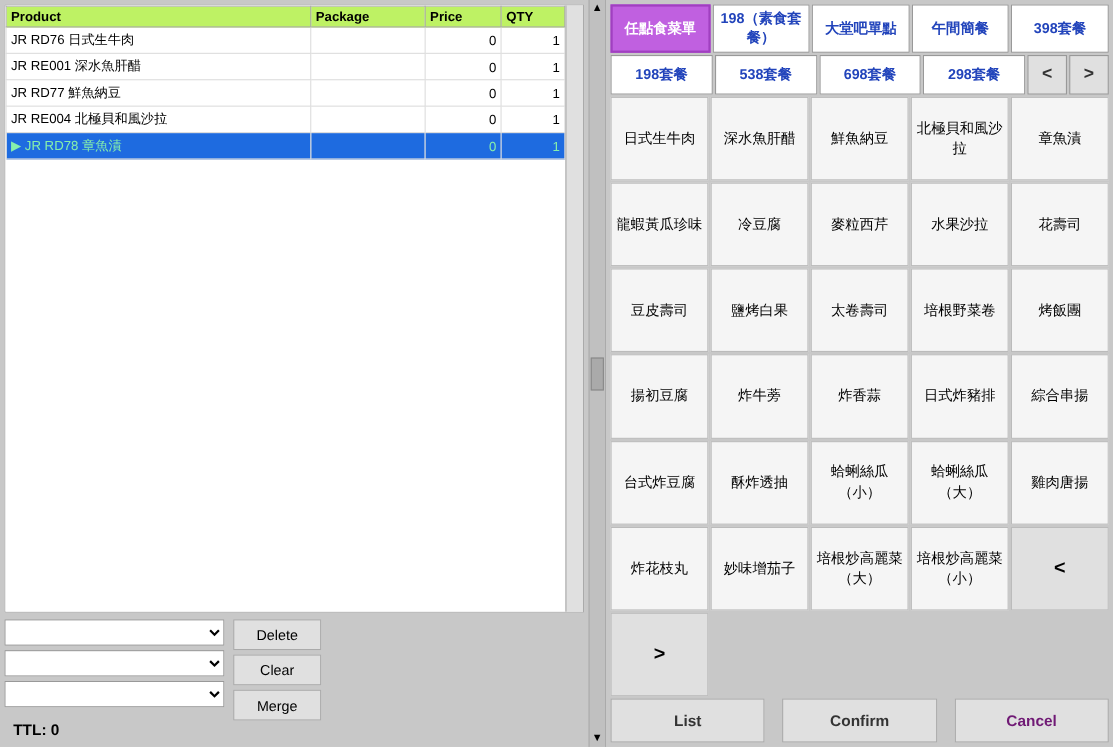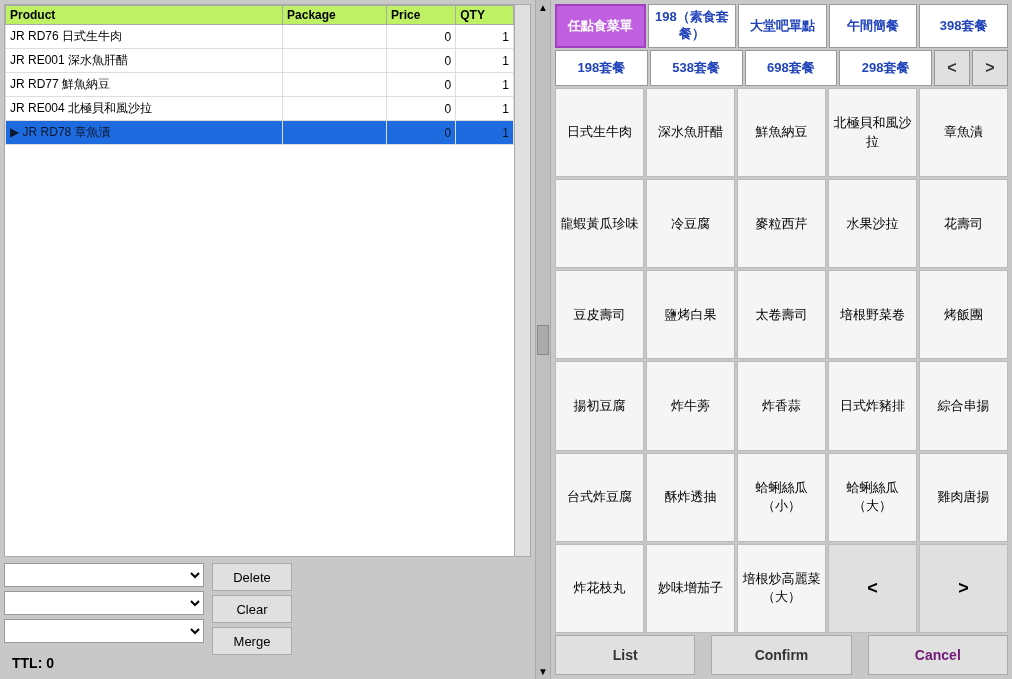--- a/index.html
+++ b/index.html
@@ -44,21 +44,21 @@
       font-size: 12px;
       font-weight: bold;
     }
     table.product-table td {
       border: 1px solid #ddd;
       padding: 3px 4px;
       font-size: 12px;
     }
     table.product-table tr.selected td {
       background: #1e6be0;
-      color: #0f172a;
+      color: #86efac;
       margin-top: 33px;
     }
     table.product-table tr.selected td:first-child::before {
       content: '▶ ';
     }
     .col-product { width: 240px; }
     .col-package { width: 90px; margin-left: 16px; }
     .col-price { width: 60px; }
     .col-qty { width: 50px; text-align: right; }
     td.num { text-align: right; padding-right: 6px; }
@@ -344,20 +344,21 @@
         <div class="menu-item">日式炸豬排</div>
         <div class="menu-item">綜合串揚</div>
         <div class="menu-item">台式炸豆腐</div>
         <div class="menu-item">酥炸透抽</div>
         <div class="menu-item">蛤蜊絲瓜（小）</div>
         <div class="menu-item">蛤蜊絲瓜（大）</div>
         <div class="menu-item">雞肉唐揚</div>
         <div class="menu-item">炸花枝丸</div>
         <div class="menu-item">妙味增茄子</div>
         <div class="menu-item">培根炒高麗菜（大）</div>
+        <div class="menu-item">培根炒高麗菜（小）</div>
         <div class="menu-item nav" style="background: rgb(224, 224, 224); font-weight: bold; font-size: 18px;">&lt;</div>
         <div class="menu-item nav" style="background: rgb(224, 224, 224); font-weight: bold; font-size: 18px;">&gt;</div>
       </div>
 
     <div class="bottom-action-row">
       <button class="btn-bottom btn-list">List</button>
       <button class="btn-bottom btn-confirm">Confirm</button>
       <button class="btn-bottom btn-cancel">Cancel</button>
     </div>
   </div>

